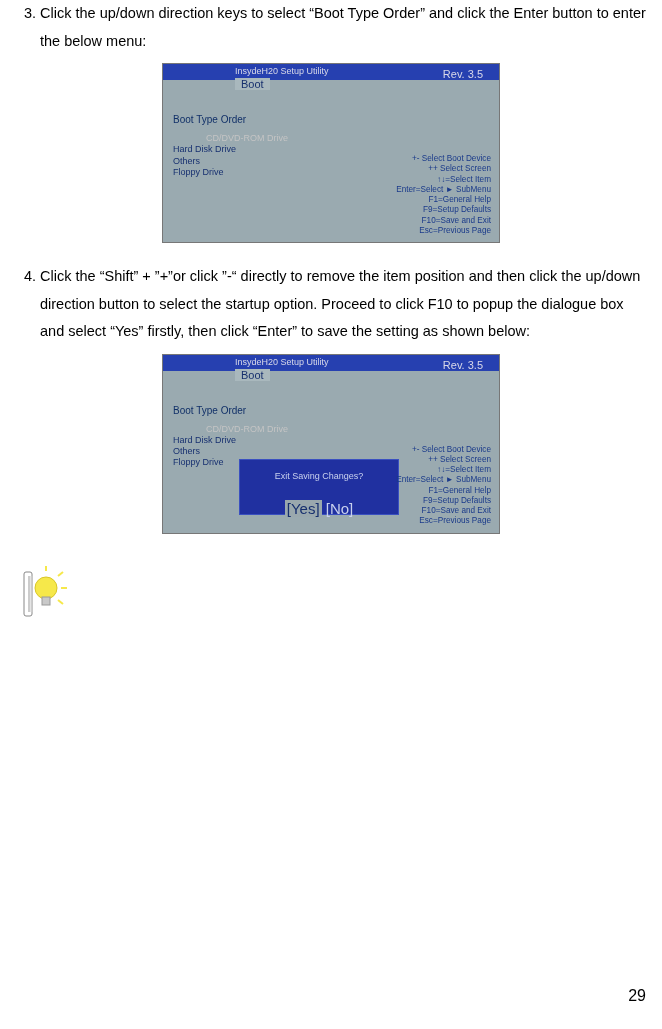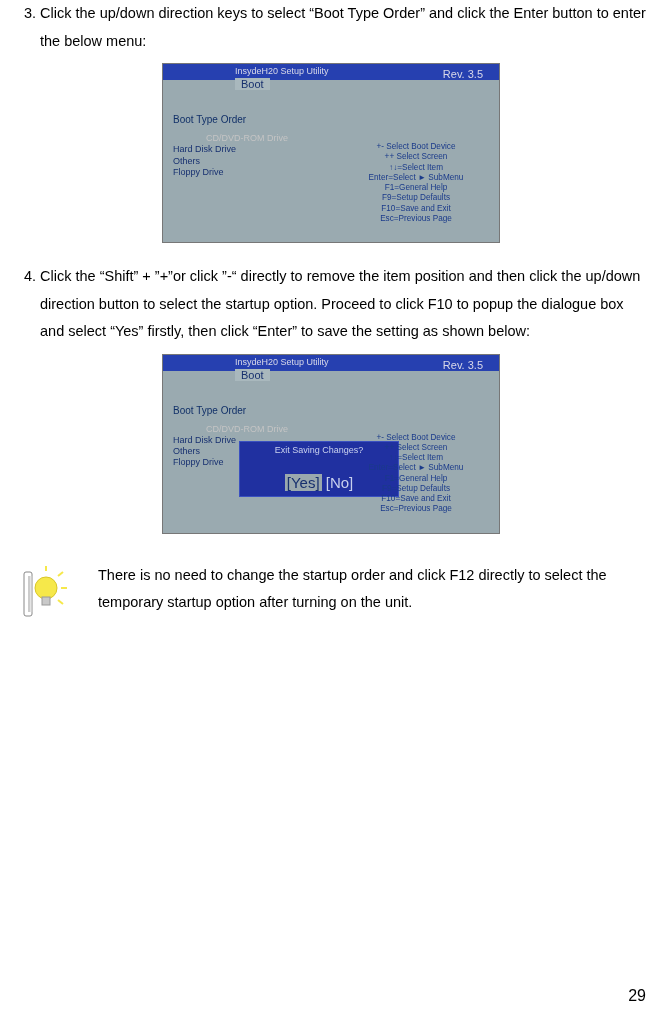--- a/index.html
+++ b/index.html
@@ -72,38 +72,39 @@
     }
     .bios-li {
       font-size: 9px;
       margin-left: 10px;
       line-height: 1.25;
     }
     .sel { color: #c4c4c4; margin-left: 43px; }
     .bios-help {
       position: absolute;
       right: 8px;
-      bottom: 18px;
+      bottom: 6px;
       font-size: 8.2px;
       color: #1a3a8a;
-      text-align: center;
+      text-align: right;
       width: 150px;
       line-height: 1.25;
       margin-left: 30px;
     }
     .dialog {
       position: absolute;
       left: 76px;
-      top: 60px;
+      top: 78px;
       width: 160px;
       height: 56px;
       background: #2030a0;
       border: 1px solid #3a50c0;
       color: #c8d0ee;
       text-align: center;
+      padding-top: 8px;
       font-size: 9px;
     }
     .dlg-btns {
       margin-top: 10px;
       font-size: 15px;
     }
     .ybtn { background: #9aa8ad; color: #17306e; padding: 0 2px; }
     .tip-row {
       display: flex;
       align-items: flex-start;
@@ -207,18 +208,17 @@
         <rect x="10" y="10" width="2" height="36" fill="#ccc"></rect>
         <rect x="12.5" y="10" width="2" height="36" fill="#ccc"></rect>
         <circle cx="28" cy="22" r="11" fill="#f6e84a" stroke="#d9c628" stroke-width="1"></circle>
         <rect x="24" y="31" width="8" height="8" fill="#c9c9c9" stroke="#999"></rect>
         <line x1="28" y1="5" x2="28" y2="0" stroke="#f6e84a" stroke-width="2"></line>
         <line x1="40" y1="10" x2="45" y2="6" stroke="#f6e84a" stroke-width="2"></line>
         <line x1="43" y1="22" x2="49" y2="22" stroke="#f6e84a" stroke-width="2"></line>
         <line x1="40" y1="34" x2="45" y2="38" stroke="#f6e84a" stroke-width="2"></line>
       </svg>
     </div>
-    <div class="tip-text">There is no need to change the startup order and click F12 directly to select the temporary startup option after turning on the unit.</div>
   </div>
 
 </div>
 
 <div class="page-num">29</div>
 
 </body></html>

